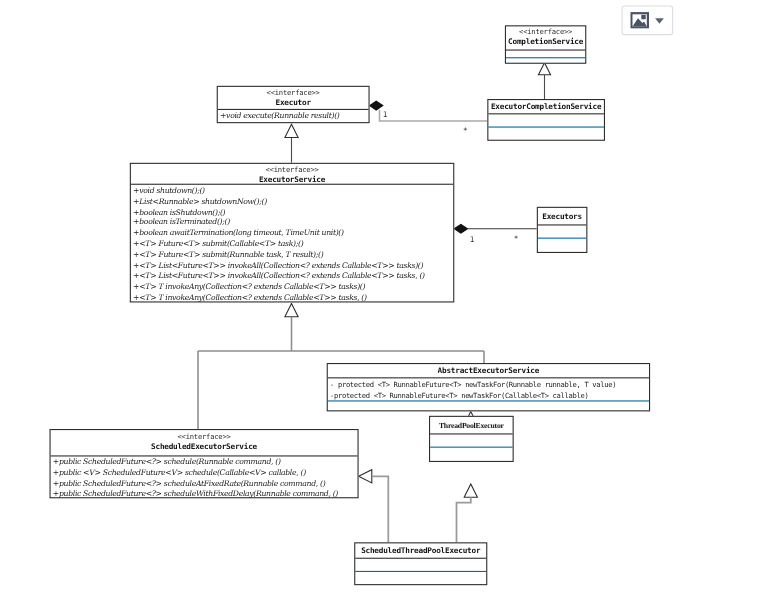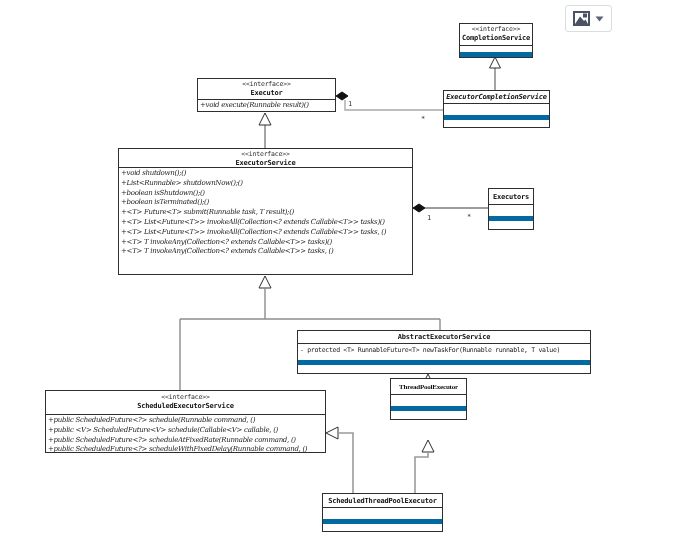--- a/index.html
+++ b/index.html
@@ -16,40 +16,40 @@
   .hdr { text-align:center; border-bottom:1px solid #2e2e2e; padding-top:1px; }
   .stereo {
     display:block; font:6.5px "DejaVu Sans Mono", monospace; color:#2a2a2a;
     letter-spacing:-0.2px; line-height:8px; white-space:nowrap; overflow:hidden;
   }
   .cname {
     display:block; font-weight:bold; font-size:7px; color:#111;
     letter-spacing:-0.2px; line-height:10px; white-space:nowrap; overflow:hidden;
   }
   .nameonly { display:flex; align-items:center; justify-content:center; border-bottom:1px solid #2e2e2e; }
-  .row { border-bottom:5px solid #0369a1; }
+  .row { border-bottom:1px solid #0369a1; }
   .row.last { border-bottom:none; }
   .methods { padding:1px 2px 0 2px; overflow:hidden; }
   .m {
     font:italic 7px "DejaVu Serif", serif; color:#222; letter-spacing:-0.3px;
     white-space:nowrap; line-height:9.8px;
   }
   .m.upright { font:6.5px "DejaVu Sans Mono", monospace; letter-spacing:-0.3px; line-height:10px; }
   .mult {
     position:absolute; font:7px "DejaVu Sans Mono", monospace; color:#333;
   }
   #img-tool-btn {
     position:absolute; left:565px; top:5px; width:45px; height:25px;
     background:#fff; border:1px solid #d9dde1; border-radius:3px;
     display:flex; align-items:center; justify-content:center; gap:5px; cursor:pointer;
   }
 
   
   #completion-service            { left:459px; top:23px;  width:74px;  height:35px; }
-  #executor-completion-service   { left:443px; top:90px;  width:107px; height:38px;font-style:italic; }
+  #executor-completion-service   { left:443px; top:90px;  width:107px; height:38px; }
   #executor                      { left:197px; top:78px;  width:139px; height:34px; }
   #executor-service              { left:118px; top:148px; width:295px; height:127px; }
   #executors                     { left:488px; top:188px; width:46px;  height:42px; }
   #abstract-executor-service     { left:283px; top:330px; width:294px; height:44px;margin-left:14px; }
   #scheduled-executor-service    { left:45px;  top:390px; width:281px; height:63px; }
   #thread-pool-executor          { left:390px; top:378px; width:77px;  height:42px;font-family:Liberation Serif, serif; }
   #scheduled-thread-pool-executor{ left:322px; top:493px; width:121px; height:39px; }
 </style>
 </head>
 <body>
@@ -121,20 +121,22 @@
   <div class="box" id="executor-service">
     <div class="hdr" style="height:17px;">
       <span class="stereo">&lt;&lt;interface&gt;&gt;</span>
       <span class="cname">ExecutorService</span>
     </div>
     <div class="methods">
       <div class="m">+void shutdown();()</div>
       <div class="m">+List&lt;Runnable&gt; shutdownNow();()</div>
       <div class="m">+boolean isShutdown();()</div>
       <div class="m">+boolean isTerminated();()</div>
+      <div class="m">+boolean awaitTermination(long timeout, TimeUnit unit)()</div>
+      <div class="m">+&lt;T&gt; Future&lt;T&gt; submit(Callable&lt;T&gt; task);()</div>
       <div class="m">+&lt;T&gt; Future&lt;T&gt; submit(Runnable task, T result);()</div>
       <div class="m">+&lt;T&gt; List&lt;Future&lt;T&gt;&gt; invokeAll(Collection&lt;? extends Callable&lt;T&gt;&gt; tasks)()</div>
       <div class="m">+&lt;T&gt; List&lt;Future&lt;T&gt;&gt; invokeAll(Collection&lt;? extends Callable&lt;T&gt;&gt; tasks, ()</div>
       <div class="m">+&lt;T&gt; T invokeAny(Collection&lt;? extends Callable&lt;T&gt;&gt; tasks)()</div>
       <div class="m">+&lt;T&gt; T invokeAny(Collection&lt;? extends Callable&lt;T&gt;&gt; tasks, ()</div>
     </div>
   </div>
 
   <div class="box" id="executors">
     <div class="nameonly" style="height:15px;">
@@ -143,20 +145,21 @@
     <div class="row" style="height:11px;"></div>
     <div class="row last" style="height:12px;"></div>
   </div>
 
   <div class="box" id="abstract-executor-service">
     <div class="nameonly" style="height:12px;">
       <span class="cname">AbstractExecutorService</span>
     </div>
     <div class="methods row" style="height:20px; box-sizing:border-box; height:21px;">
       <div class="m upright">- protected &lt;T&gt; RunnableFuture&lt;T&gt; newTaskFor(Runnable runnable, T value)</div>
+      <div class="m upright">-protected &lt;T&gt; RunnableFuture&lt;T&gt; newTaskFor(Callable&lt;T&gt; callable)</div>
     </div>
     <div class="row last" style="height:8px;"></div>
   </div>
 
   <div class="box" id="scheduled-executor-service">
     <div class="hdr" style="height:21px; padding-top:2px;">
       <span class="stereo">&lt;&lt;interface&gt;&gt;</span>
       <span class="cname">ScheduledExecutorService</span>
     </div>
     <div class="methods">

